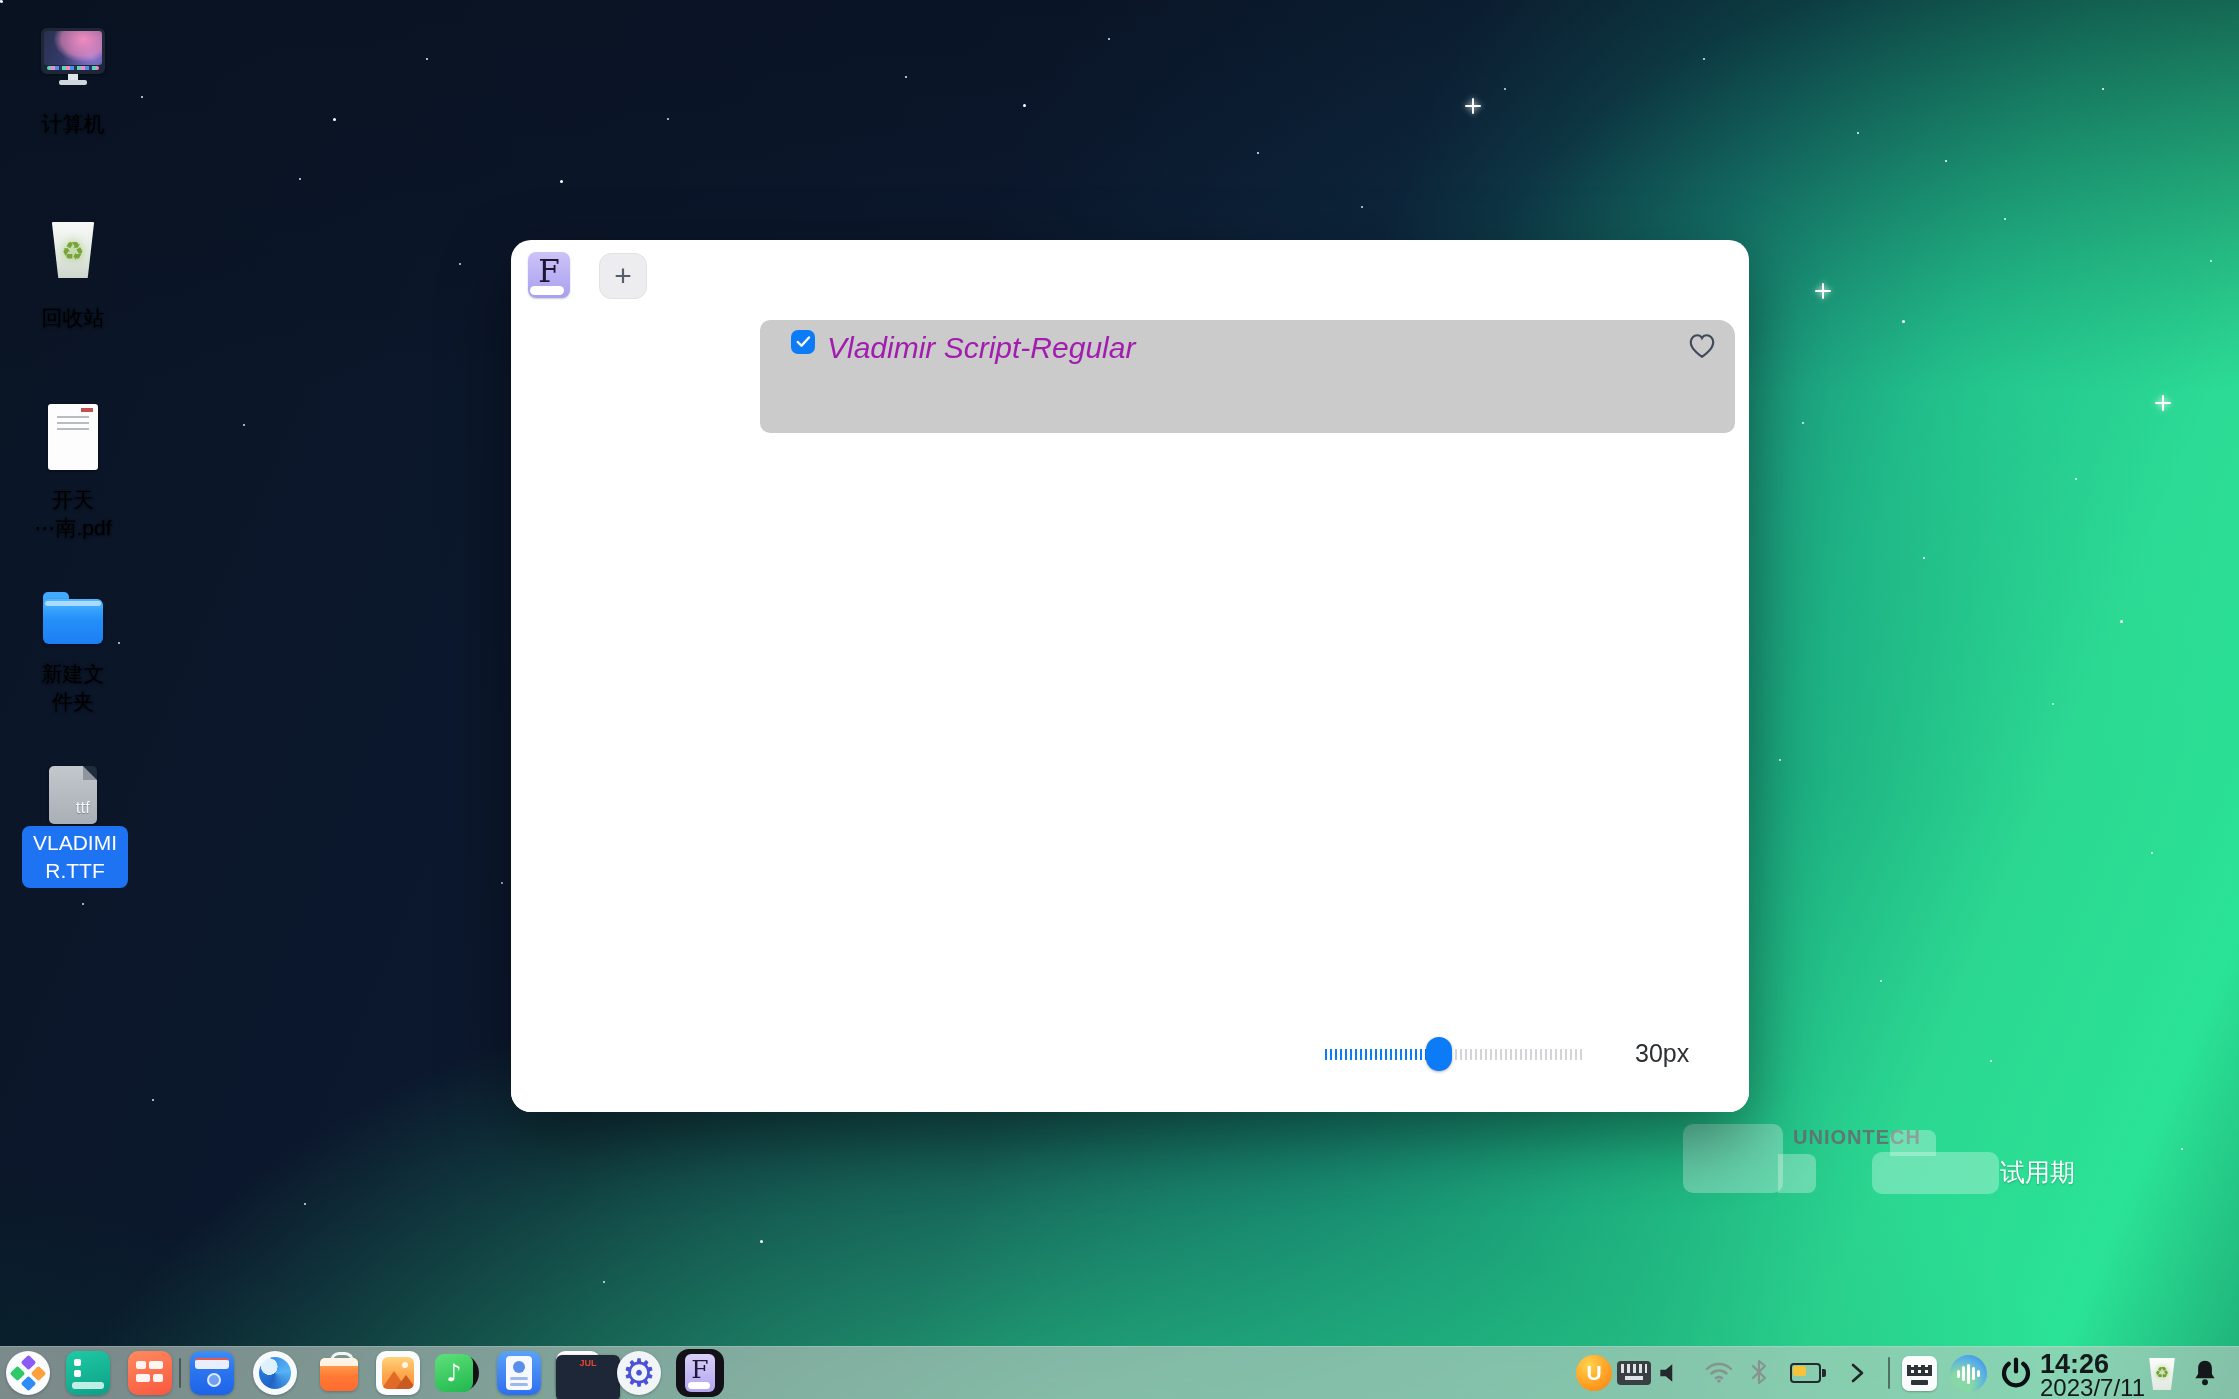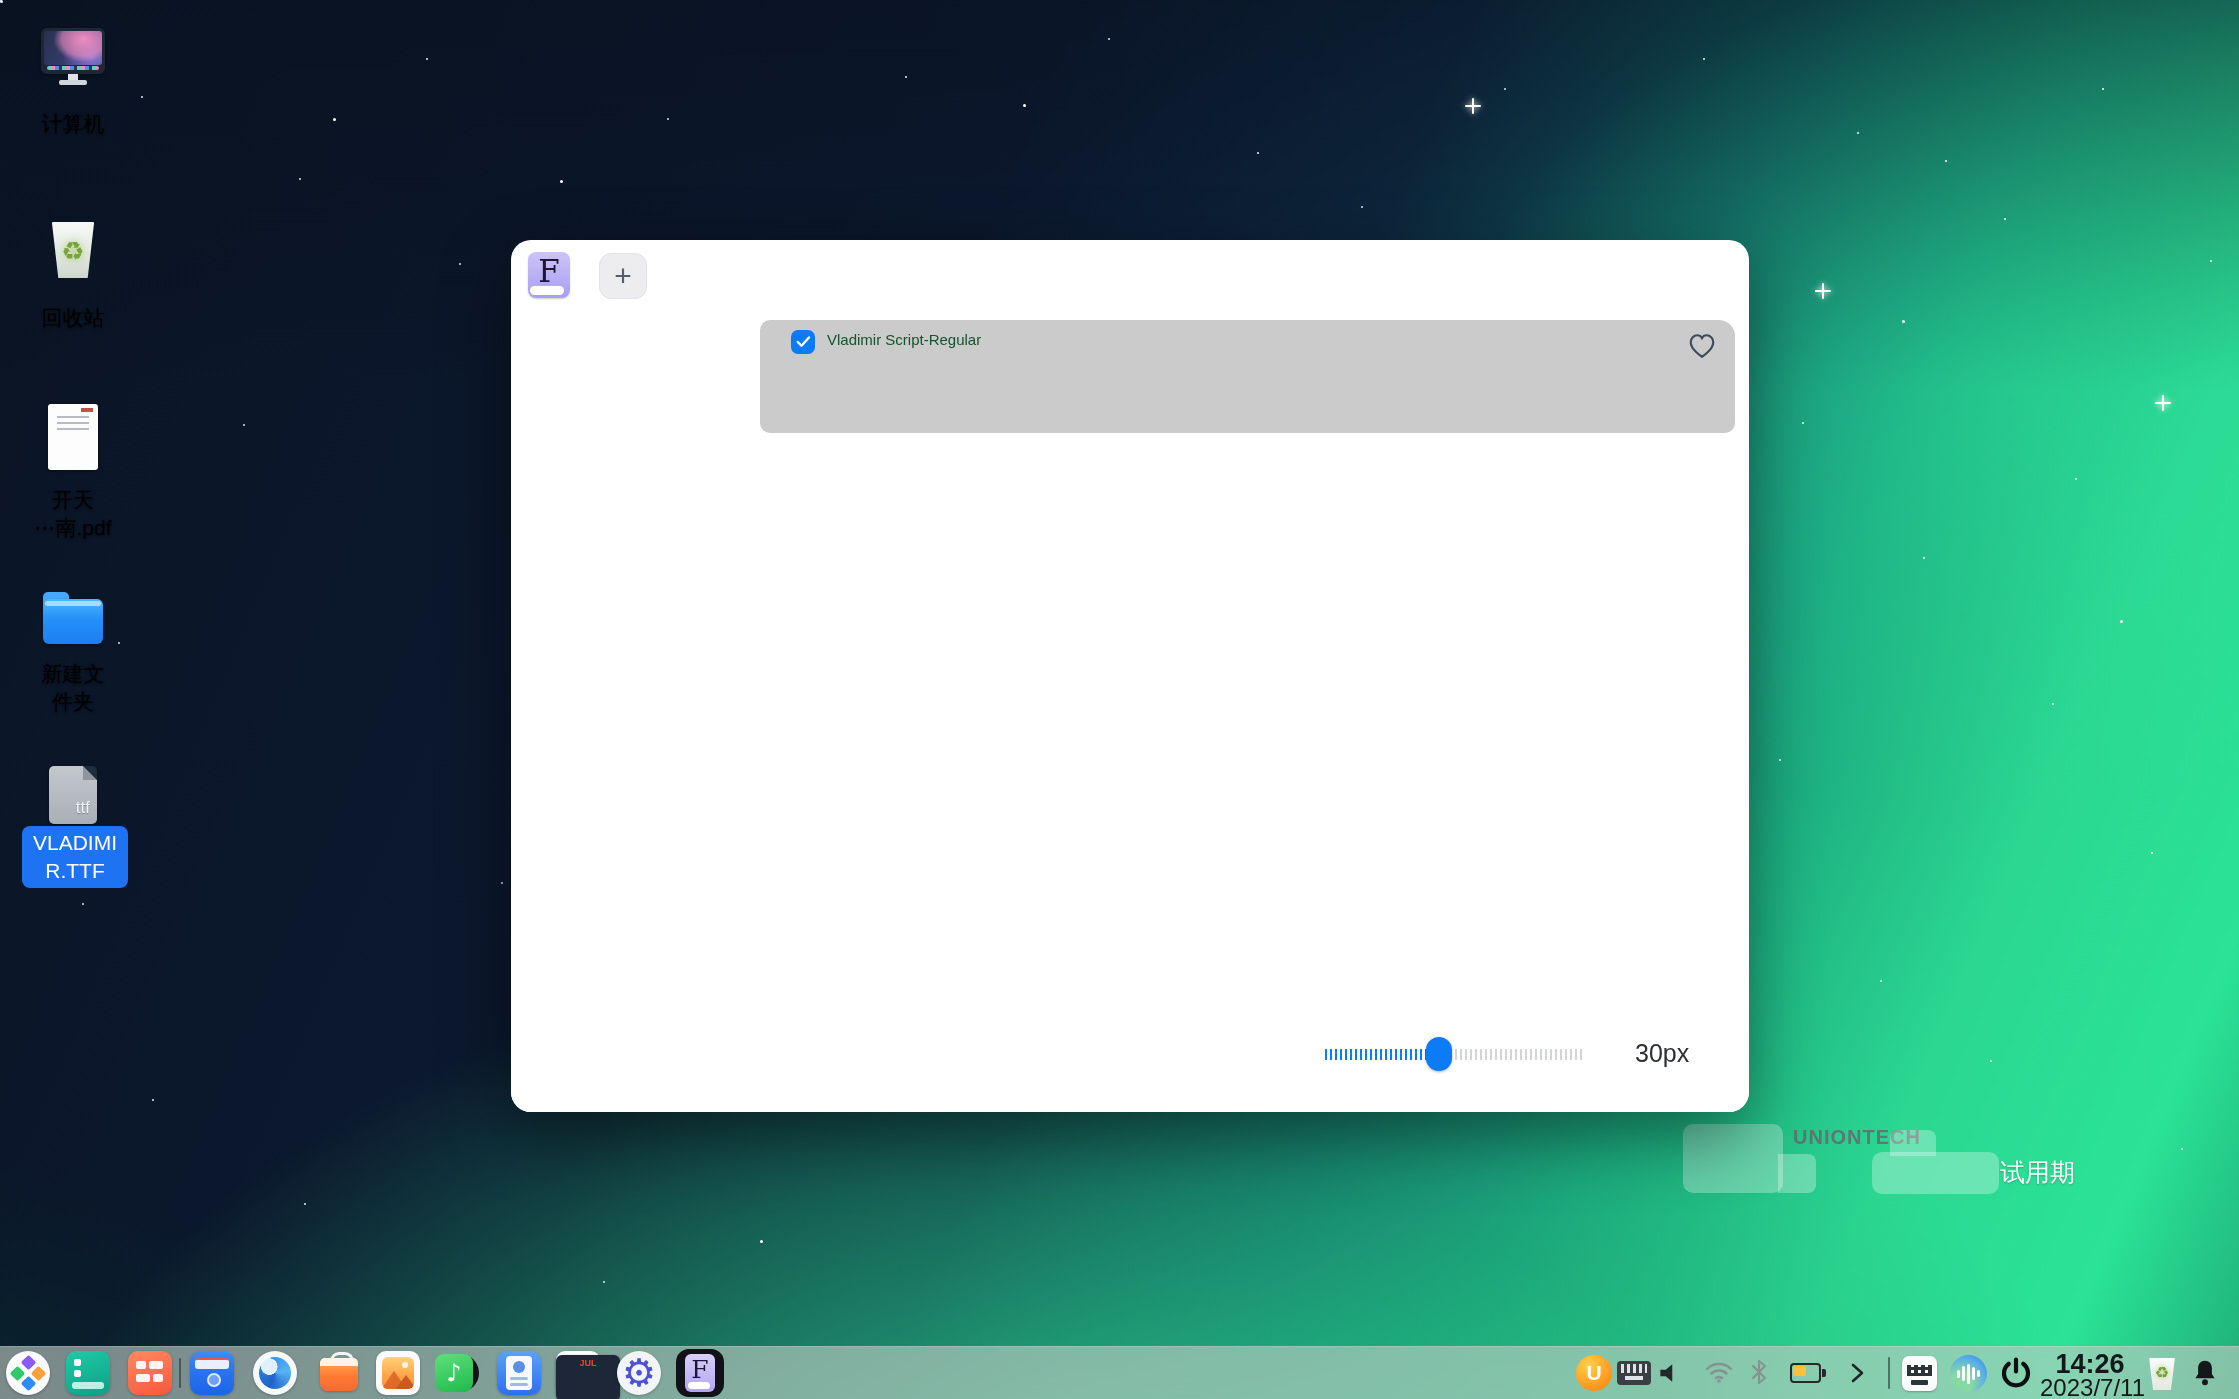--- a/index.html
+++ b/index.html
@@ -103,21 +103,21 @@
   .sidebar{position:absolute;left:0;top:72px;bottom:0;width:234px;border-right:1px solid #eef0f2;}
   .side-item{position:absolute;left:14px;width:206px;height:52px;border-radius:14px;box-sizing:border-box;
     padding-left:18px;line-height:52px;font-size:23px;color:#3c485c;}
   .side-item.active{background:#0c7bf8;color:#fff;font-weight:500;}
   .side-divider{position:absolute;left:16px;width:198px;height:1px;background:#e9e9ec;top:313px;}
 
   .content{position:absolute;left:235px;top:72px;right:0;bottom:100px;background:#fff;border-radius:0 0 0 0;}
   .font-item{position:absolute;left:14px;top:8px;width:975px;height:113px;background:#cbcbcb;border-radius:10px 16px 10px 10px;}
   .checkbox{position:absolute;left:31px;top:10px;width:24px;height:24px;border-radius:7px;background:#0c7bf8;
     display:flex;align-items:center;justify-content:center;}
-  .font-name{position:absolute;left:67px;top:11px;font-size:15px;color:#14532d;}
+  .font-name{position:absolute;left:67px;top:11px;font-size:30px;color:#a21caf;font-style:italic;}
   .heart-btn{position:absolute;right:18px;top:12px;width:30px;height:28px;}
   .font-preview{position:absolute;left:70px;top:42px;font-family:"DejaVu Serif","Liberation Serif",serif;
     font-style:italic;font-size:40px;letter-spacing:1px;color:#2e3d56;}
 
   .preview-bar{position:absolute;left:0;bottom:0;width:100%;height:100px;border-radius:0 0 20px 20px;background:#fff;}
   .preview-input{position:absolute;left:257px;top:14px;width:504px;height:54px;border-radius:10px;background:#e6e6e8;
     box-sizing:border-box;padding-left:15px;line-height:54px;font-size:22px;color:#9aa0a8;}
   .slider{position:absolute;left:814px;top:14px;width:258px;height:54px;}
   .slider-track{position:absolute;left:0;top:23px;width:100%;height:11px;
     background:repeating-linear-gradient(90deg,#d2d4d7 0 2px,transparent 2px 5px);}
@@ -212,21 +212,21 @@
   .tr-chev{left:1846px;top:13px;}
   .tr-sep{left:1888px;top:10px;width:2px;height:32px;background:rgba(40,50,45,.6);position:absolute;border-radius:1px;}
   .tr-ime{left:1902px;top:9px;width:35px;height:35px;border-radius:7px;background:#fafbfc;box-shadow:0 1px 2px rgba(0,0,0,.25);flex-direction:column;}
   .tr-ime .keys{width:25px;height:11px;background:repeating-linear-gradient(90deg,#2e3338 0 4px,transparent 4px 7px),
     repeating-linear-gradient(0deg,#2e3338 0 3px,transparent 3px 6px);margin-top:2px;}
   .tr-ime .space{width:17px;height:5px;margin-top:4px;background:#2e3338;border-radius:1px;}
   .tr-wave{left:1950px;top:8px;width:37px;height:37px;border-radius:50%;
     background:radial-gradient(circle at 30% 75%,#86d8a4 0 30%,#58aee8 65%,#3b82d6);gap:2px;}
   .tr-wave i{display:block;width:3px;background:#fff;border-radius:2px;}
   .tr-power{left:1998px;top:8px;}
-  .tr-clock{left:2040px;top:3px;width:100px;text-align:center;color:#15181b;position:absolute;}
+  .tr-clock{left:2040px;top:3px;width:100px;color:#15181b;position:absolute;}
   .tr-clock .time{font-size:27px;font-weight:600;line-height:28px;}
   .tr-clock .date{font-size:24px;line-height:20px;}
   .tr-trash{left:2146px;top:10px;width:32px;height:34px;}
   .tr-trash .cup{position:absolute;left:2px;top:1px;width:28px;height:32px;background:linear-gradient(180deg,#fbfcfb,#e3e8e2);
     clip-path:polygon(4% 0,96% 0,82% 100%,18% 100%);border-radius:2px;}
   .tr-trash .glyph{position:absolute;left:0;right:0;top:6px;text-align:center;font-family:"DejaVu Sans",sans-serif;
     font-size:16px;color:#71a032;text-shadow:0 0 5px rgba(150,200,80,.9);}
   .tr-bell{left:2190px;top:10px;}
 </style>
 </head>

